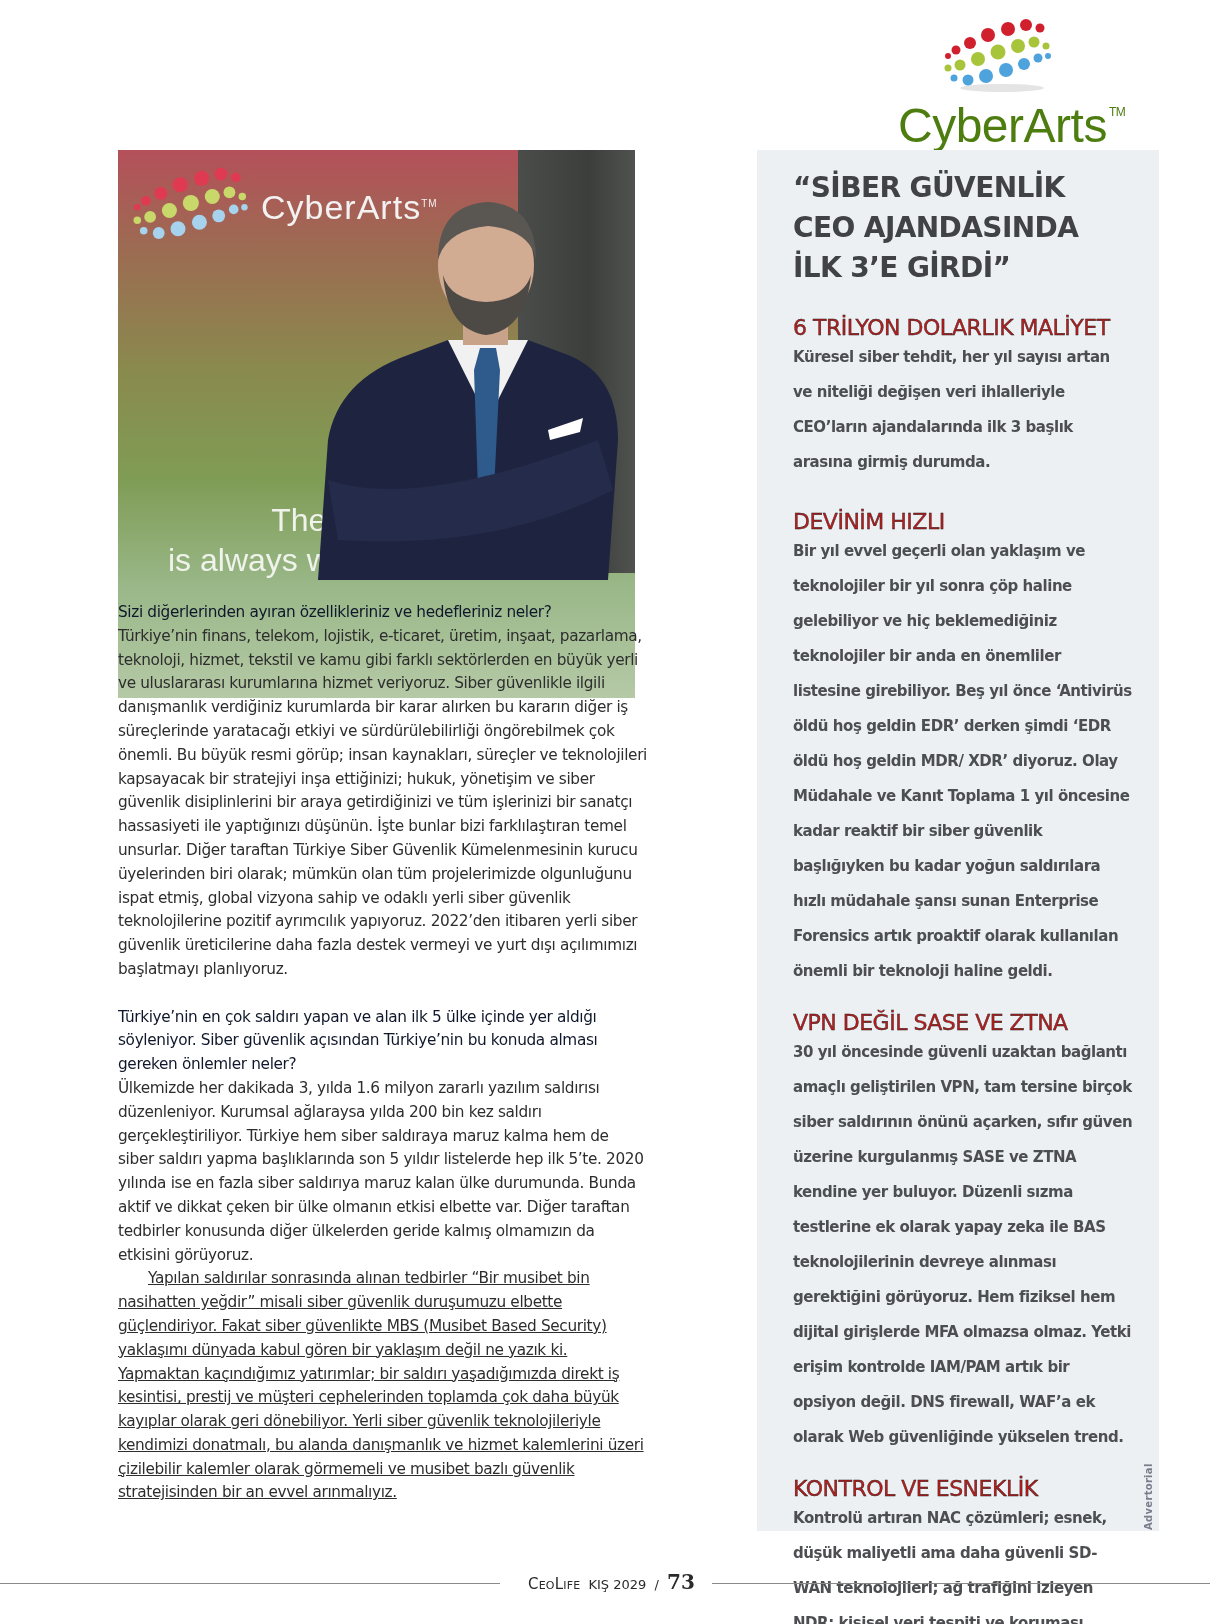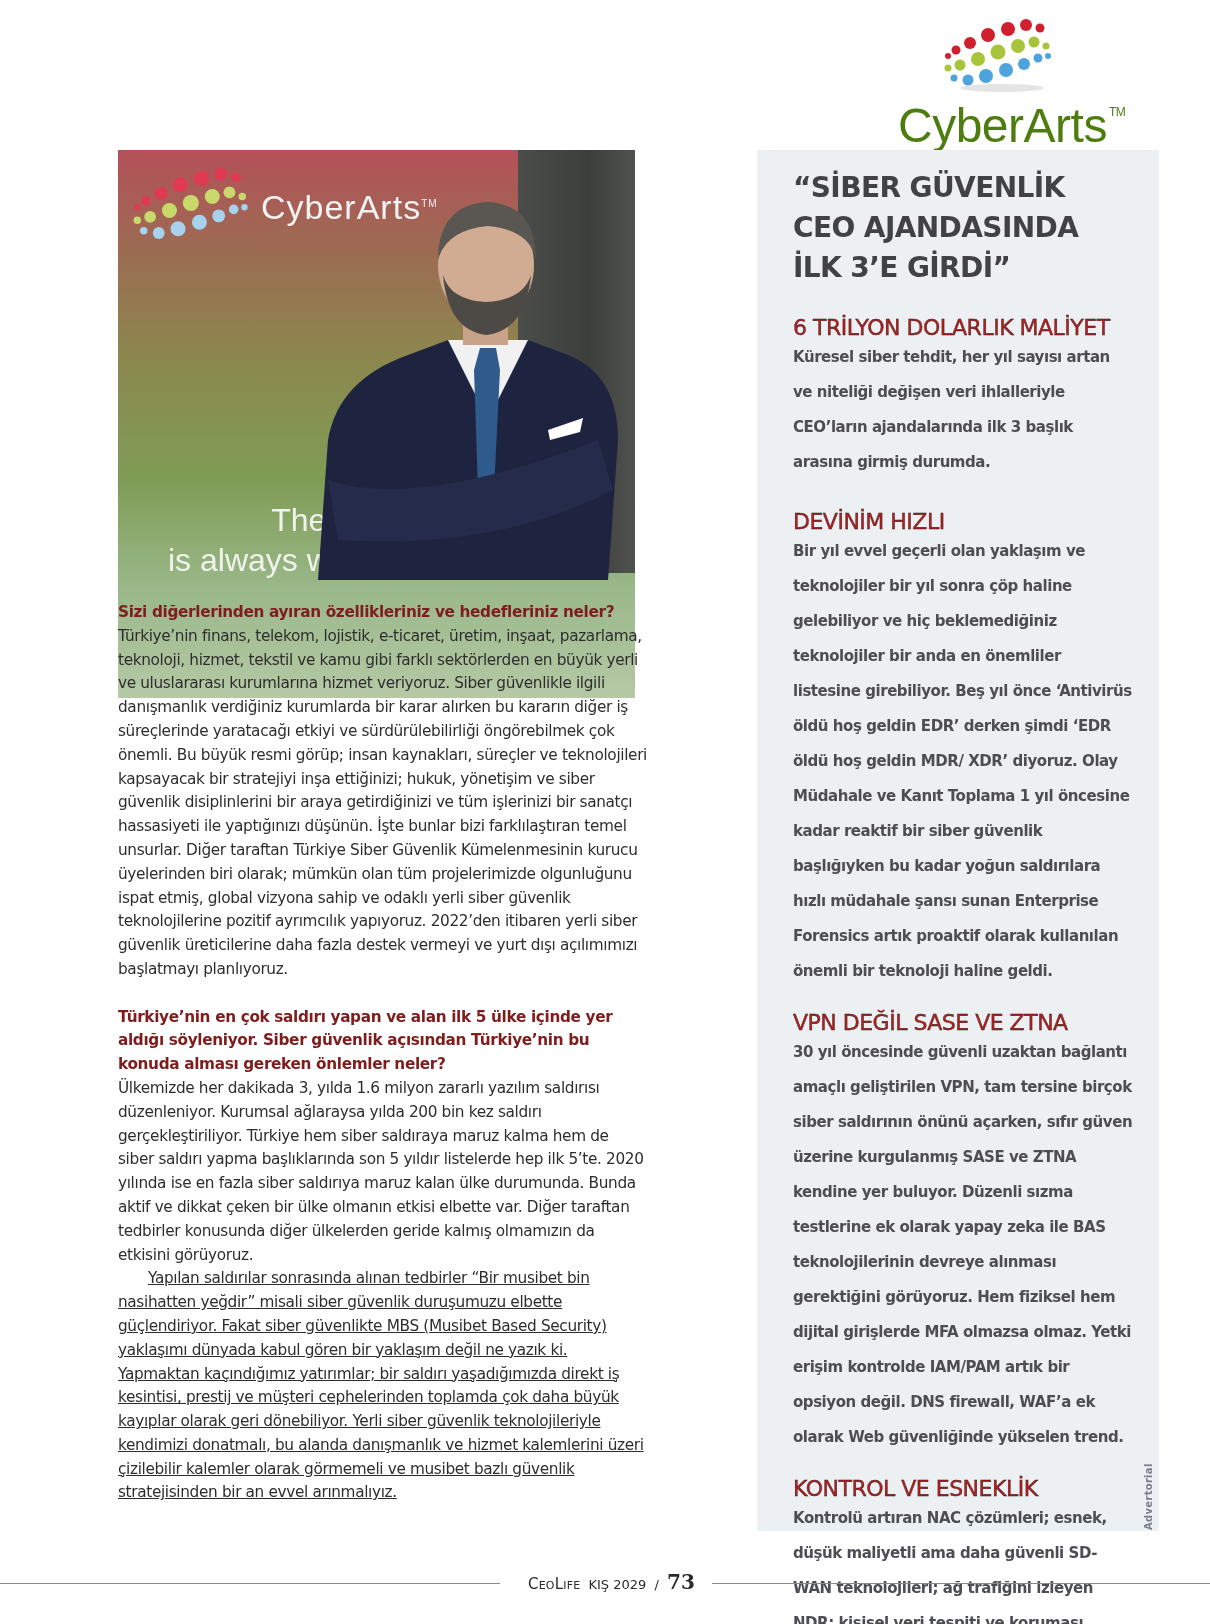--- a/index.html
+++ b/index.html
@@ -43,21 +43,21 @@
   .photo .person { position: absolute; left: 180px; top: 40px; }
 
   
   .article {
     position: absolute; left: 118px; top: 601px; width: 530px;
     font-family: "DejaVu Sans", sans-serif;
     font-size: 15.3px; line-height: 23.8px; color: #2d2d2d;
     letter-spacing: -0.35px;
   }
   .article p { margin: 0; }
-  .article .q { font-weight: bold; color: #7f1d1d; }
+  .article .q { font-weight: normal; color: #0f172a; }
   .article .gap { height: 23.8px; }
   .article .indent { text-indent: 30px; text-decoration: underline; }
 
   
   .sidebar {
     position: absolute; left: 713px; top: 150px; width: 402px; height: 1381px;
     background: #edf0f3;
     margin-left: 44px;
   }
   .sidebar-inner { position: absolute; left: 36px; top: 18px; width: 340px; }

